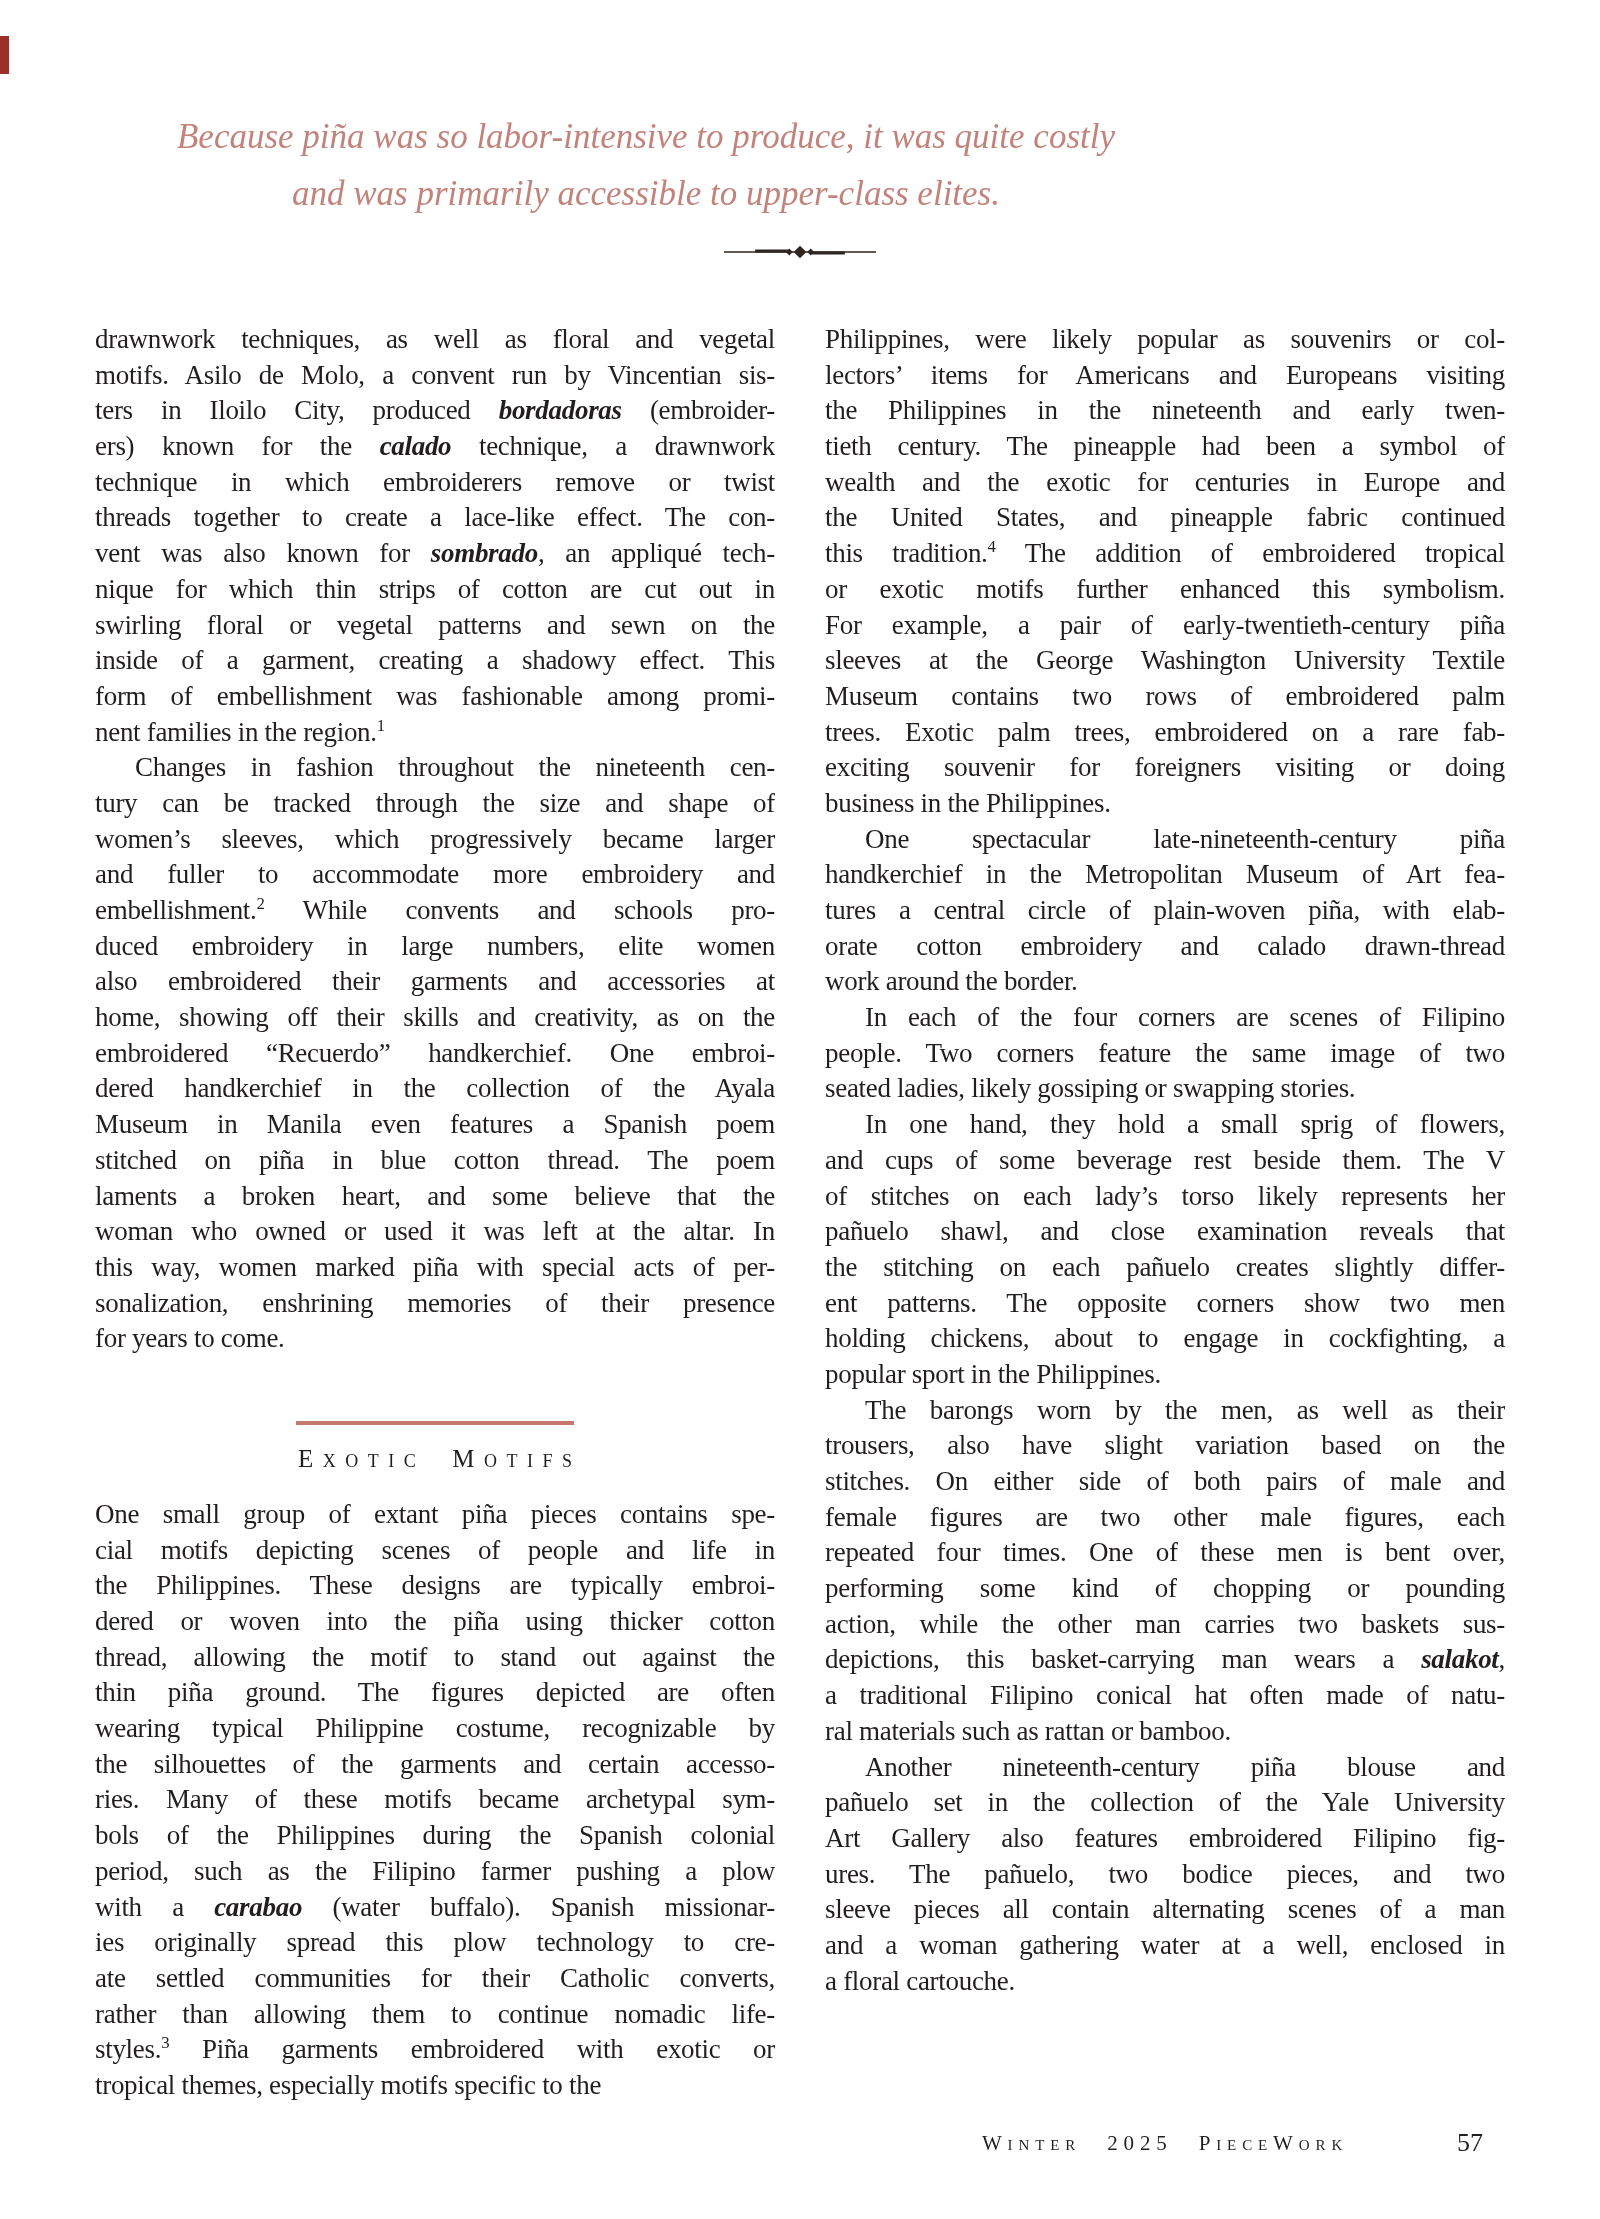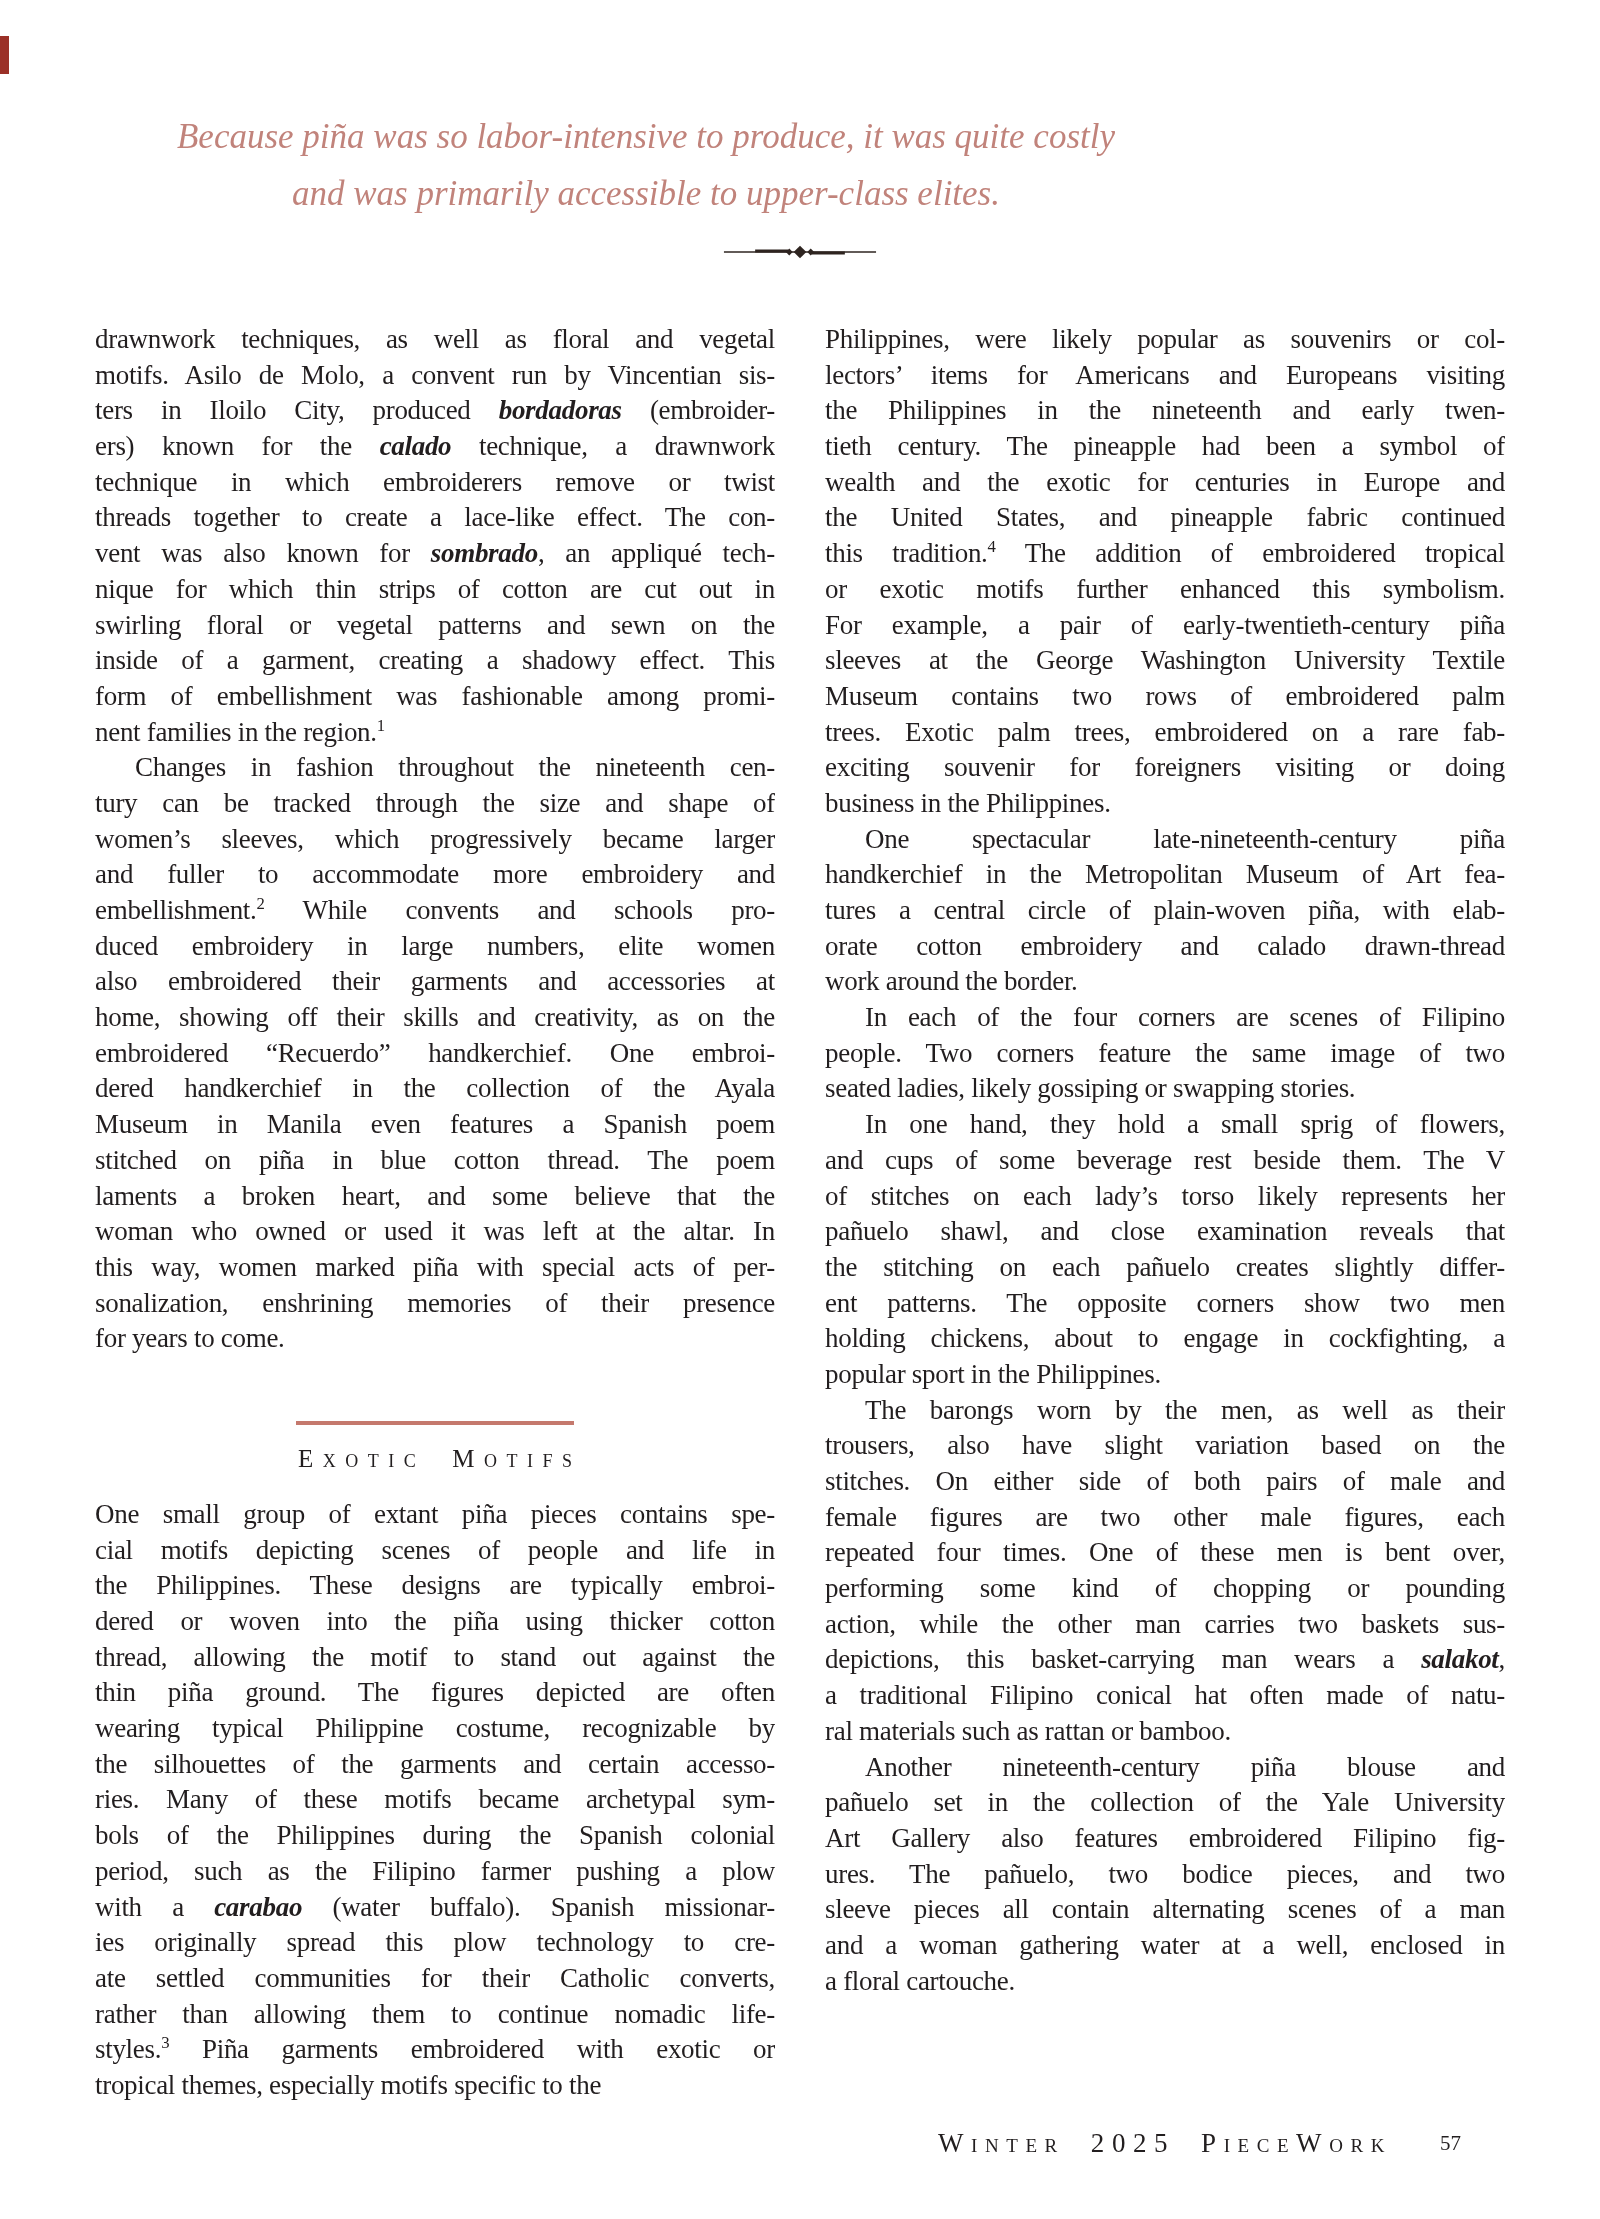--- a/index.html
+++ b/index.html
@@ -72,28 +72,28 @@
     font-size:25px;line-height:36px;
     letter-spacing:0.38em;
     word-spacing:0.45em;
     margin:0 0 20px 0;
     text-indent:0.38em; 
   }
   .footer-folio{
     position:absolute;left:825px;top:2126px;width:680px;
     text-align:center;
     font-variant:small-caps;
-    font-size:27px;line-height:34px;
+    font-size:21px;line-height:34px;
     letter-spacing:0.28em;
   }
   .footer-folio .sep{display:inline-block;width:26px;}
   .page-number{
     position:absolute;left:1440px;top:2126px;width:60px;
-    font-size:21px;line-height:34px;
-    text-align:left;
+    font-size:26px;line-height:34px;
+    text-align:center;
   }
 </style>
 </head>
 <body>
 
 <div class="page">
 
   <div class="edge-mark"></div>
 
   <div class="pull-quote">

